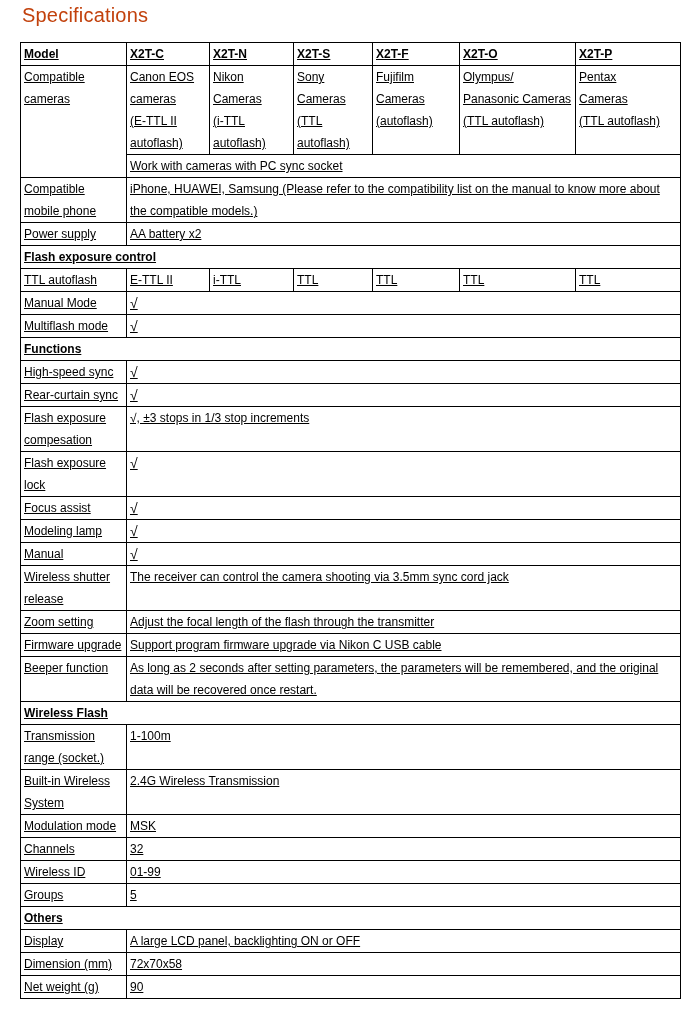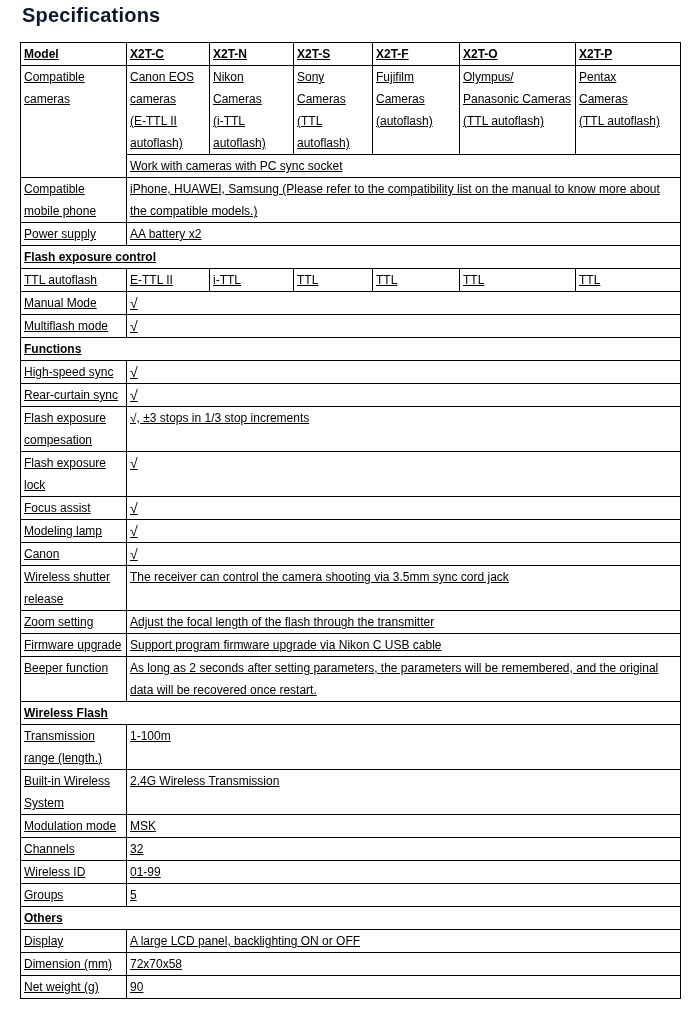--- a/index.html
+++ b/index.html
@@ -6,22 +6,22 @@
   html, body { margin: 0; padding: 0; }
   body {
     width: 690px;
     min-height: 1026px;
     background: #ffffff;
     color: #000000;
     font-family: "Liberation Sans", sans-serif;
   }
   h1[data-name="page-title"] {
     font-size: 20px;
-    font-weight: bold;
-    color: #0f172a;
+    font-weight: normal;
+    color: #c2410c;
     margin: 4px 0 15px 22px;
     letter-spacing: 0.2px;
   }
   table[data-name="specifications-table"] {
     border-collapse: collapse;
     table-layout: fixed;
     width: 660px;
     margin-left: 20px;
     text-decoration: underline;
   }
@@ -155,21 +155,21 @@
     <td data-name="spec-label">Focus assist</td>
     <td colspan="6" class="check" data-name="spec-value">√</td>
   </tr>
 
   <tr data-name="row-modeling-lamp">
     <td data-name="spec-label">Modeling lamp</td>
     <td colspan="6" class="check" data-name="spec-value">√</td>
   </tr>
 
   <tr data-name="row-beeper">
-    <td data-name="spec-label">Canon</td>
+    <td data-name="spec-label">Manual</td>
     <td colspan="6" class="check" data-name="spec-value">√</td>
   </tr>
 
   <tr data-name="row-wireless-shutter-release">
     <td data-name="spec-label">Wireless shutter release</td>
     <td colspan="6" data-name="spec-value">The receiver can control the camera shooting via 3.5mm sync cord jack</td>
   </tr>
 
   <tr data-name="row-zoom-setting">
     <td data-name="spec-label">Zoom setting</td>
@@ -184,21 +184,21 @@
   <tr data-name="row-memory-function">
     <td data-name="spec-label">Beeper function</td>
     <td colspan="6" data-name="spec-value">As long as 2 seconds after setting parameters, the parameters will be remembered, and the original data will be recovered once restart.</td>
   </tr>
 
   <tr data-name="section-wireless-flash">
     <td colspan="7" class="section" data-name="section-header">Wireless Flash</td>
   </tr>
 
   <tr data-name="row-transmission-range">
-    <td data-name="spec-label">Transmission range (length.)</td>
+    <td data-name="spec-label">Transmission range (socket.)</td>
     <td colspan="6" data-name="spec-value">1-100m</td>
   </tr>
 
   <tr data-name="row-built-in-wireless-system">
     <td data-name="spec-label">Built-in Wireless System</td>
     <td colspan="6" data-name="spec-value">2.4G Wireless Transmission</td>
   </tr>
 
   <tr data-name="row-modulation-mode">
     <td data-name="spec-label">Modulation mode</td>

